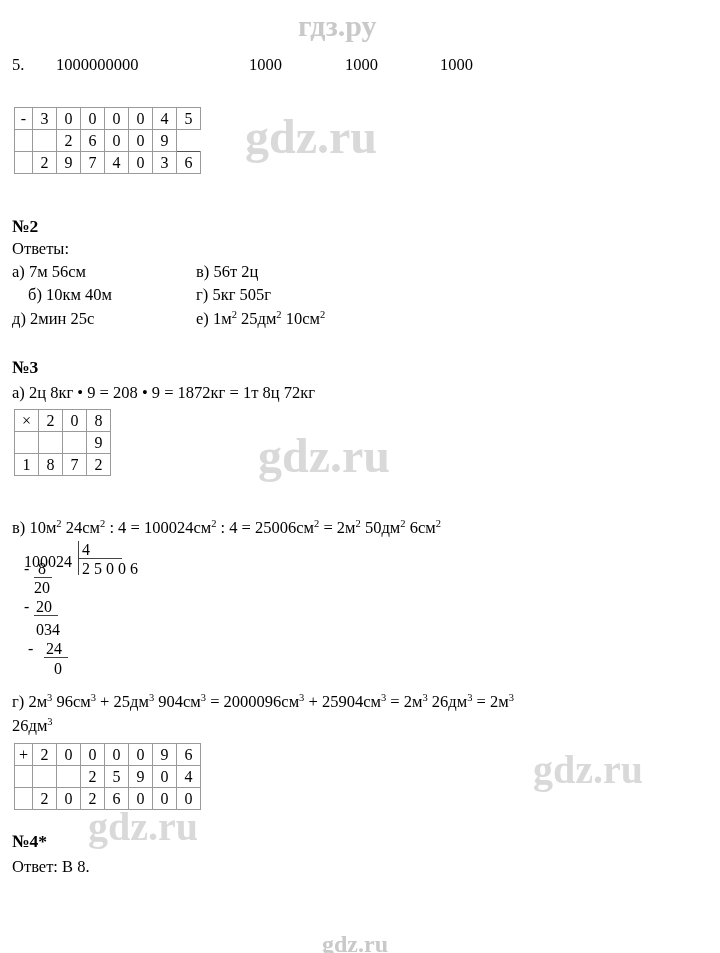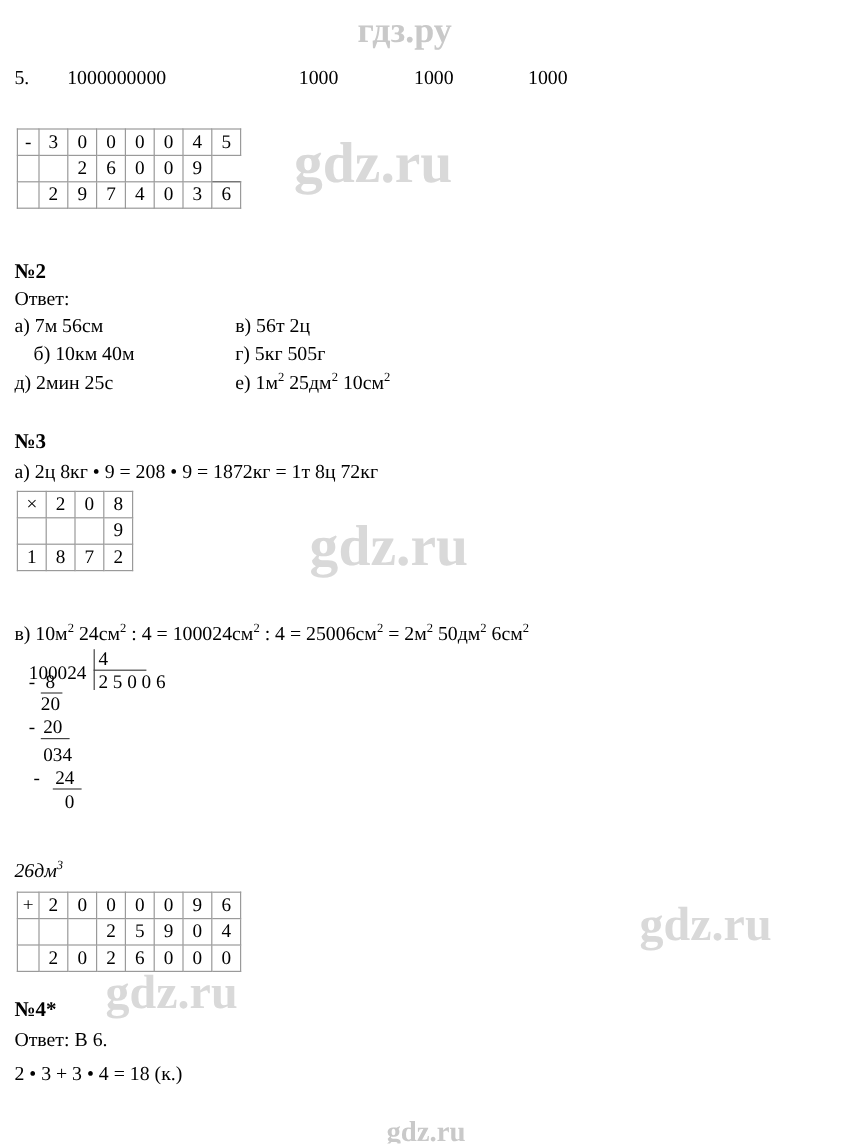--- a/index.html
+++ b/index.html
@@ -142,21 +142,21 @@
       <td>7</td>
       <td>4</td>
       <td>0</td>
       <td>3</td>
       <td>6</td>
     </tr>
   </tbody>
     </table>
 
   <div class="txt bold" style="top:203px; left:12px; font-size:17.5px;">№2</div>
-  <div class="txt" style="top:226px; left:12px;">Ответ:</div>
+  <div class="txt" style="top:226px; left:12px;">Ответы:</div>
 
   <div class="txt" style="top:249px; left:12px;">а) 7м 56см</div>
   <div class="txt" style="top:272px; left:28px;">б) 10км 40м</div>
   <div class="txt" style="top:296px; left:12px;">д) 2мин 25с</div>
 
   <div class="txt" style="top:249px; left:196px;">в) 56т 2ц</div>
   <div class="txt" style="top:272px; left:196px;">г) 5кг 505г</div>
   <div class="txt" style="top:296px; left:196px;">е) 1м<sup>2</sup> 25дм<sup>2</sup> 10см<sup>2</sup></div>
 
   <div class="txt bold" style="top:344px; left:12px; font-size:17.5px;">№3</div>
@@ -206,21 +206,22 @@
 
     <div class="row" style="top:80px; left:16px;">034</div>
 
     <div class="minus" style="top:99px; left:8px;">-</div>
     <div class="row" style="top:99px; left:26px;">24</div>
     <div class="hline" style="top:116px; left:24px; width:24px;"></div>
 
     <div class="row" style="top:119px; left:34px;">0</div>
   </div>
 
-  <div class="txt" style="top:703px; left:12px;font-style:italic;">26дм<sup>3</sup></div>
+  <div class="txt" style="top:679px; left:12px;">г) 2м<sup>3</sup> 96см<sup>3</sup> + 25дм<sup>3</sup> 904см<sup>3</sup> = 2000096см<sup>3</sup> + 25904см<sup>3</sup> = 2м<sup>3</sup> 26дм<sup>3</sup> = 2м<sup>3</sup></div>
+  <div class="txt" style="top:703px; left:12px;">26дм<sup>3</sup></div>
 
   <table class="cols" style="top:730px; left:14px;">
     <tbody>
         <tr>
       <td class="sign">+</td>
       <td>2</td>
       <td>0</td>
       <td>0</td>
       <td>0</td>
       <td>0</td>
@@ -244,16 +245,15 @@
       <td>2</td>
       <td>6</td>
       <td>0</td>
       <td>0</td>
       <td>0</td>
     </tr>
   </tbody>
     </table>
 
   <div class="txt bold" style="top:818px; left:12px; font-size:17.5px;">№4*</div>
-  <div class="txt" style="top:844px; left:12px;">Ответ: В 6.</div>
-  <div class="txt" style="top:872px; left:12px;">2 • 3 + 3 • 4 = 18 (к.)</div>
+  <div class="txt" style="top:844px; left:12px;">Ответ: В 8.</div>
 
 </div>
 
 </body></html>

